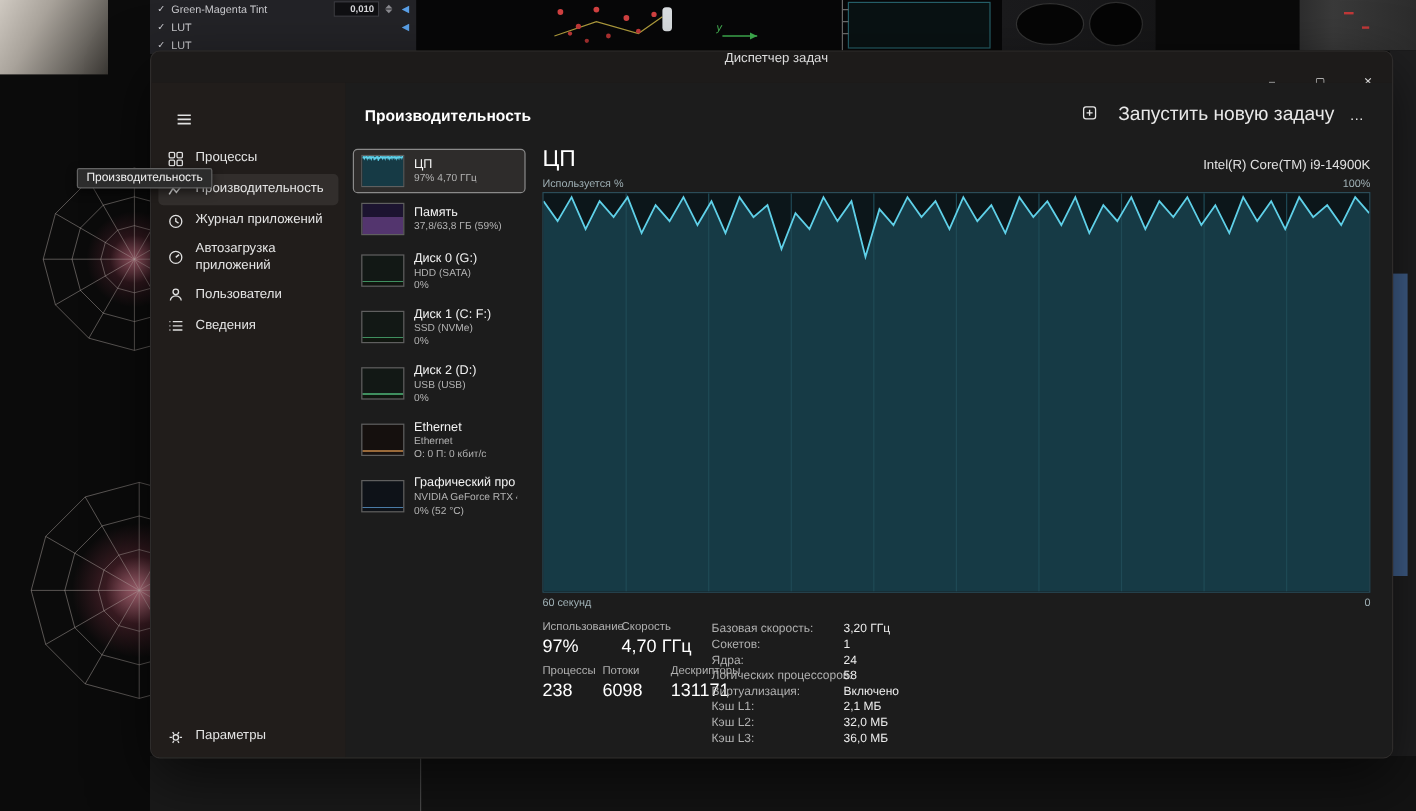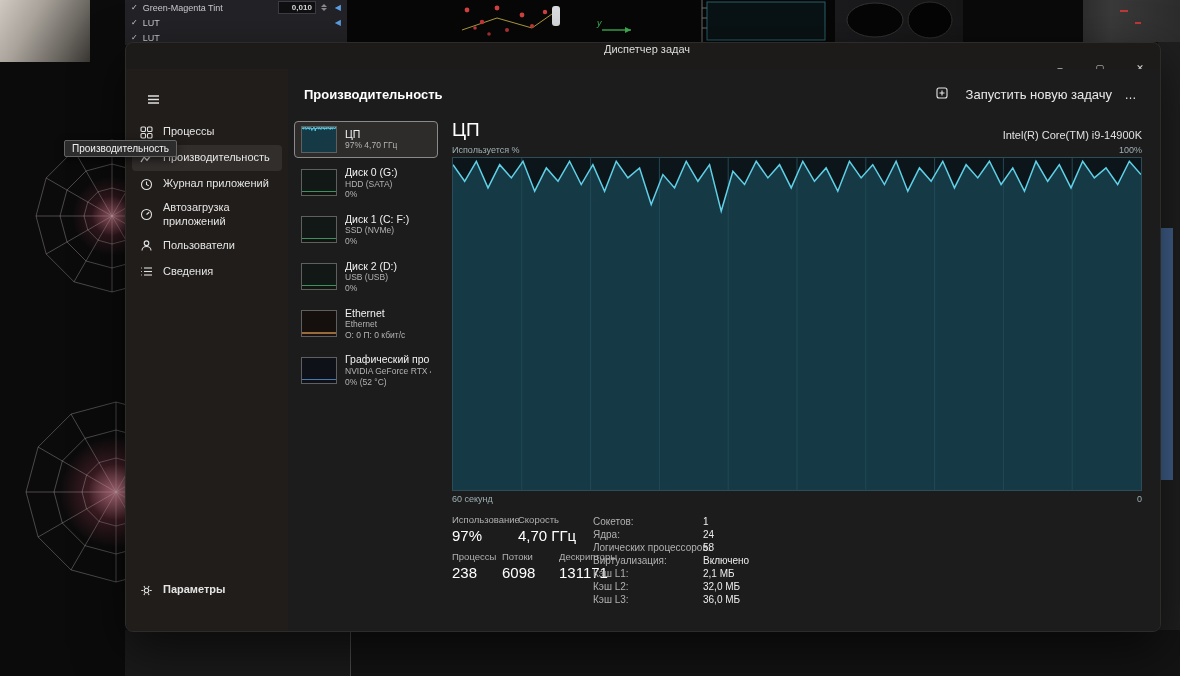--- a/index.html
+++ b/index.html
@@ -49,28 +49,28 @@
   .tb-title{margin-left:8px;font-size:11px;color:#dcdcdc;}
   .tb-controls{margin-left:auto;display:flex;height:26px;}
   .wbtn{width:40px;height:26px;display:flex;align-items:center;justify-content:center;font-size:9px;color:#d8d8d8;cursor:default;}
   
   .sidebar{position:absolute;left:0;top:26px;width:162px;height:562px;background:#211d1b;}
   .hamburger{margin:18px 0 8px 14px;width:26px;height:24px;display:flex;align-items:center;justify-content:center;}
   .nav-item{display:flex;align-items:center;gap:10px;margin:0 6px;padding:4px 8px;min-height:18px;border-radius:4px;
             font-size:11px;color:#e4e4e4;}
   .nav-item .lbl{line-height:1.25;}
   .nav-item.selected{background:rgba(255,255,255,.08);}
-  .nav-bottom{position:absolute;left:0;bottom:28px;width:100%;font-weight:bold;}
+  .nav-bottom{position:absolute;left:0;bottom:4px;width:100%;}
   .nav-ic{width:13px;height:13px;flex:0 0 13px;}
   .nav-ic svg{display:block;}
   
   .main{position:absolute;left:162px;top:26px;right:0;bottom:0;background:#1c1c1c;}
   .page-header{display:flex;align-items:center;padding:15px 16px 12px 16px;}
   .page-title{font-size:13px;font-weight:700;color:#fff;}
-  .task-btn{margin-left:auto;display:flex;align-items:center;gap:18px;font-size:13px;color:#e8e8e8;padding:3px 6px;border-radius:4px;}
+  .task-btn{margin-left:auto;display:flex;align-items:center;gap:18px;font-size:16px;color:#e8e8e8;padding:3px 6px;border-radius:4px;}
   .more-btn{width:26px;text-align:center;font-size:12px;color:#e8e8e8;letter-spacing:1px;padding:2px 0;}
   .content{display:flex;}
   
   .perf-list{width:150px;padding:4px 0 0 6px;box-sizing:border-box;}
   .pcard{display:flex;align-items:center;gap:8px;padding:4px 6px;margin-bottom:3px;border:1px solid transparent;border-radius:4px;}
   .pcard.selected{border-color:#8a8a8a;background:#2e2c2b;}
   .thumb{width:36px;height:27px;flex:0 0 36px;border:1px solid #5f5f5f;box-sizing:border-box;background:#0d1a1e;}
   svg.thumb{background:#0d1a1e;}
   .thumb-mem{background:linear-gradient(to top,#53356e 0%,#53356e 58%,#1c1430 58%);}
   .thumb-disk{background:linear-gradient(to top,#10160f 0%,#10160f 12%,#3f8f5f 12%,#3f8f5f 17%,#121815 17%);}
@@ -349,20 +349,27 @@
             <svg id="cpuThumb" class="thumb" viewBox="0 0 36 27" preserveAspectRatio="none">
                 <path d="M0,27 L0.0,0.5 L0.6,1.9 L1.2,0.3 L1.8,2.4 L2.4,0.5 L3.1,1.6 L3.7,0.3 L4.3,2.7 L4.9,0.8 L5.5,1.9 L6.1,0.3 L6.7,2.2 L7.3,0.5 L7.9,2.7 L8.5,0.3 L9.2,1.6 L9.8,0.8 L10.4,3.8 L11.0,1.4 L11.6,2.4 L12.2,0.3 L12.8,1.9 L13.4,0.5 L14.0,4.3 L14.6,1.1 L15.3,2.2 L15.9,0.3 L16.5,1.6 L17.1,0.5 L17.7,2.4 L18.3,0.3 L18.9,1.9 L19.5,0.8 L20.1,2.7 L20.7,0.3 L21.4,1.6 L22.0,0.5 L22.6,2.2 L23.2,0.3 L23.8,2.7 L24.4,0.8 L25.0,1.9 L25.6,0.3 L26.2,2.4 L26.8,0.5 L27.5,1.6 L28.1,0.3 L28.7,2.2 L29.3,0.8 L29.9,2.7 L30.5,0.3 L31.1,1.9 L31.7,0.5 L32.3,2.4 L32.9,0.3 L33.6,1.6 L34.2,0.8 L34.8,2.2 L35.4,0.3 L36.0,1.4 L36,27 Z" fill="#163a45"></path>
                 <polyline points="0.0,0.5 0.6,1.9 1.2,0.3 1.8,2.4 2.4,0.5 3.1,1.6 3.7,0.3 4.3,2.7 4.9,0.8 5.5,1.9 6.1,0.3 6.7,2.2 7.3,0.5 7.9,2.7 8.5,0.3 9.2,1.6 9.8,0.8 10.4,3.8 11.0,1.4 11.6,2.4 12.2,0.3 12.8,1.9 13.4,0.5 14.0,4.3 14.6,1.1 15.3,2.2 15.9,0.3 16.5,1.6 17.1,0.5 17.7,2.4 18.3,0.3 18.9,1.9 19.5,0.8 20.1,2.7 20.7,0.3 21.4,1.6 22.0,0.5 22.6,2.2 23.2,0.3 23.8,2.7 24.4,0.8 25.0,1.9 25.6,0.3 26.2,2.4 26.8,0.5 27.5,1.6 28.1,0.3 28.7,2.2 29.3,0.8 29.9,2.7 30.5,0.3 31.1,1.9 31.7,0.5 32.3,2.4 32.9,0.3 33.6,1.6 34.2,0.8 34.8,2.2 35.4,0.3 36.0,1.4" fill="none" stroke="#5fd0e8" stroke-width="1"></polyline>
               </svg>
             <div class="pc-text">
               <div class="pc-title">ЦП</div>
               <div class="pc-sub">97% 4,70 ГГц</div>
             </div>
           </div>
           <div class="pcard">
+            <div class="thumb thumb-mem"></div>
+            <div class="pc-text">
+              <div class="pc-title">Память</div>
+              <div class="pc-sub">37,8/63,8 ГБ (59%)</div>
+            </div>
+          </div>
+          <div class="pcard">
             <div class="thumb thumb-disk"></div>
             <div class="pc-text">
               <div class="pc-title">Диск 0 (G:)</div>
               <div class="pc-sub">HDD (SATA)</div>
               <div class="pc-sub">0%</div>
             </div>
           </div>
           <div class="pcard">
             <div class="thumb thumb-disk"></div>
             <div class="pc-text">
@@ -449,20 +456,24 @@
                 </div>
                 <div class="scell">
                   <div class="slabel">Дескрипторы</div>
                   <div class="svalue">131171</div>
                 </div>
               </div>
             </div>
 
             <div class="details">
               <div class="drow">
+                  <span class="dlabel">Базовая скорость:</span>
+                  <span class="dvalue">3,20 ГГц</span>
+                </div>
+              <div class="drow">
                   <span class="dlabel">Сокетов:</span>
                   <span class="dvalue">1</span>
                 </div>
               <div class="drow">
                   <span class="dlabel">Ядра:</span>
                   <span class="dvalue">24</span>
                 </div>
               <div class="drow">
                   <span class="dlabel">Логических процессоров:</span>
                   <span class="dvalue">58</span>

